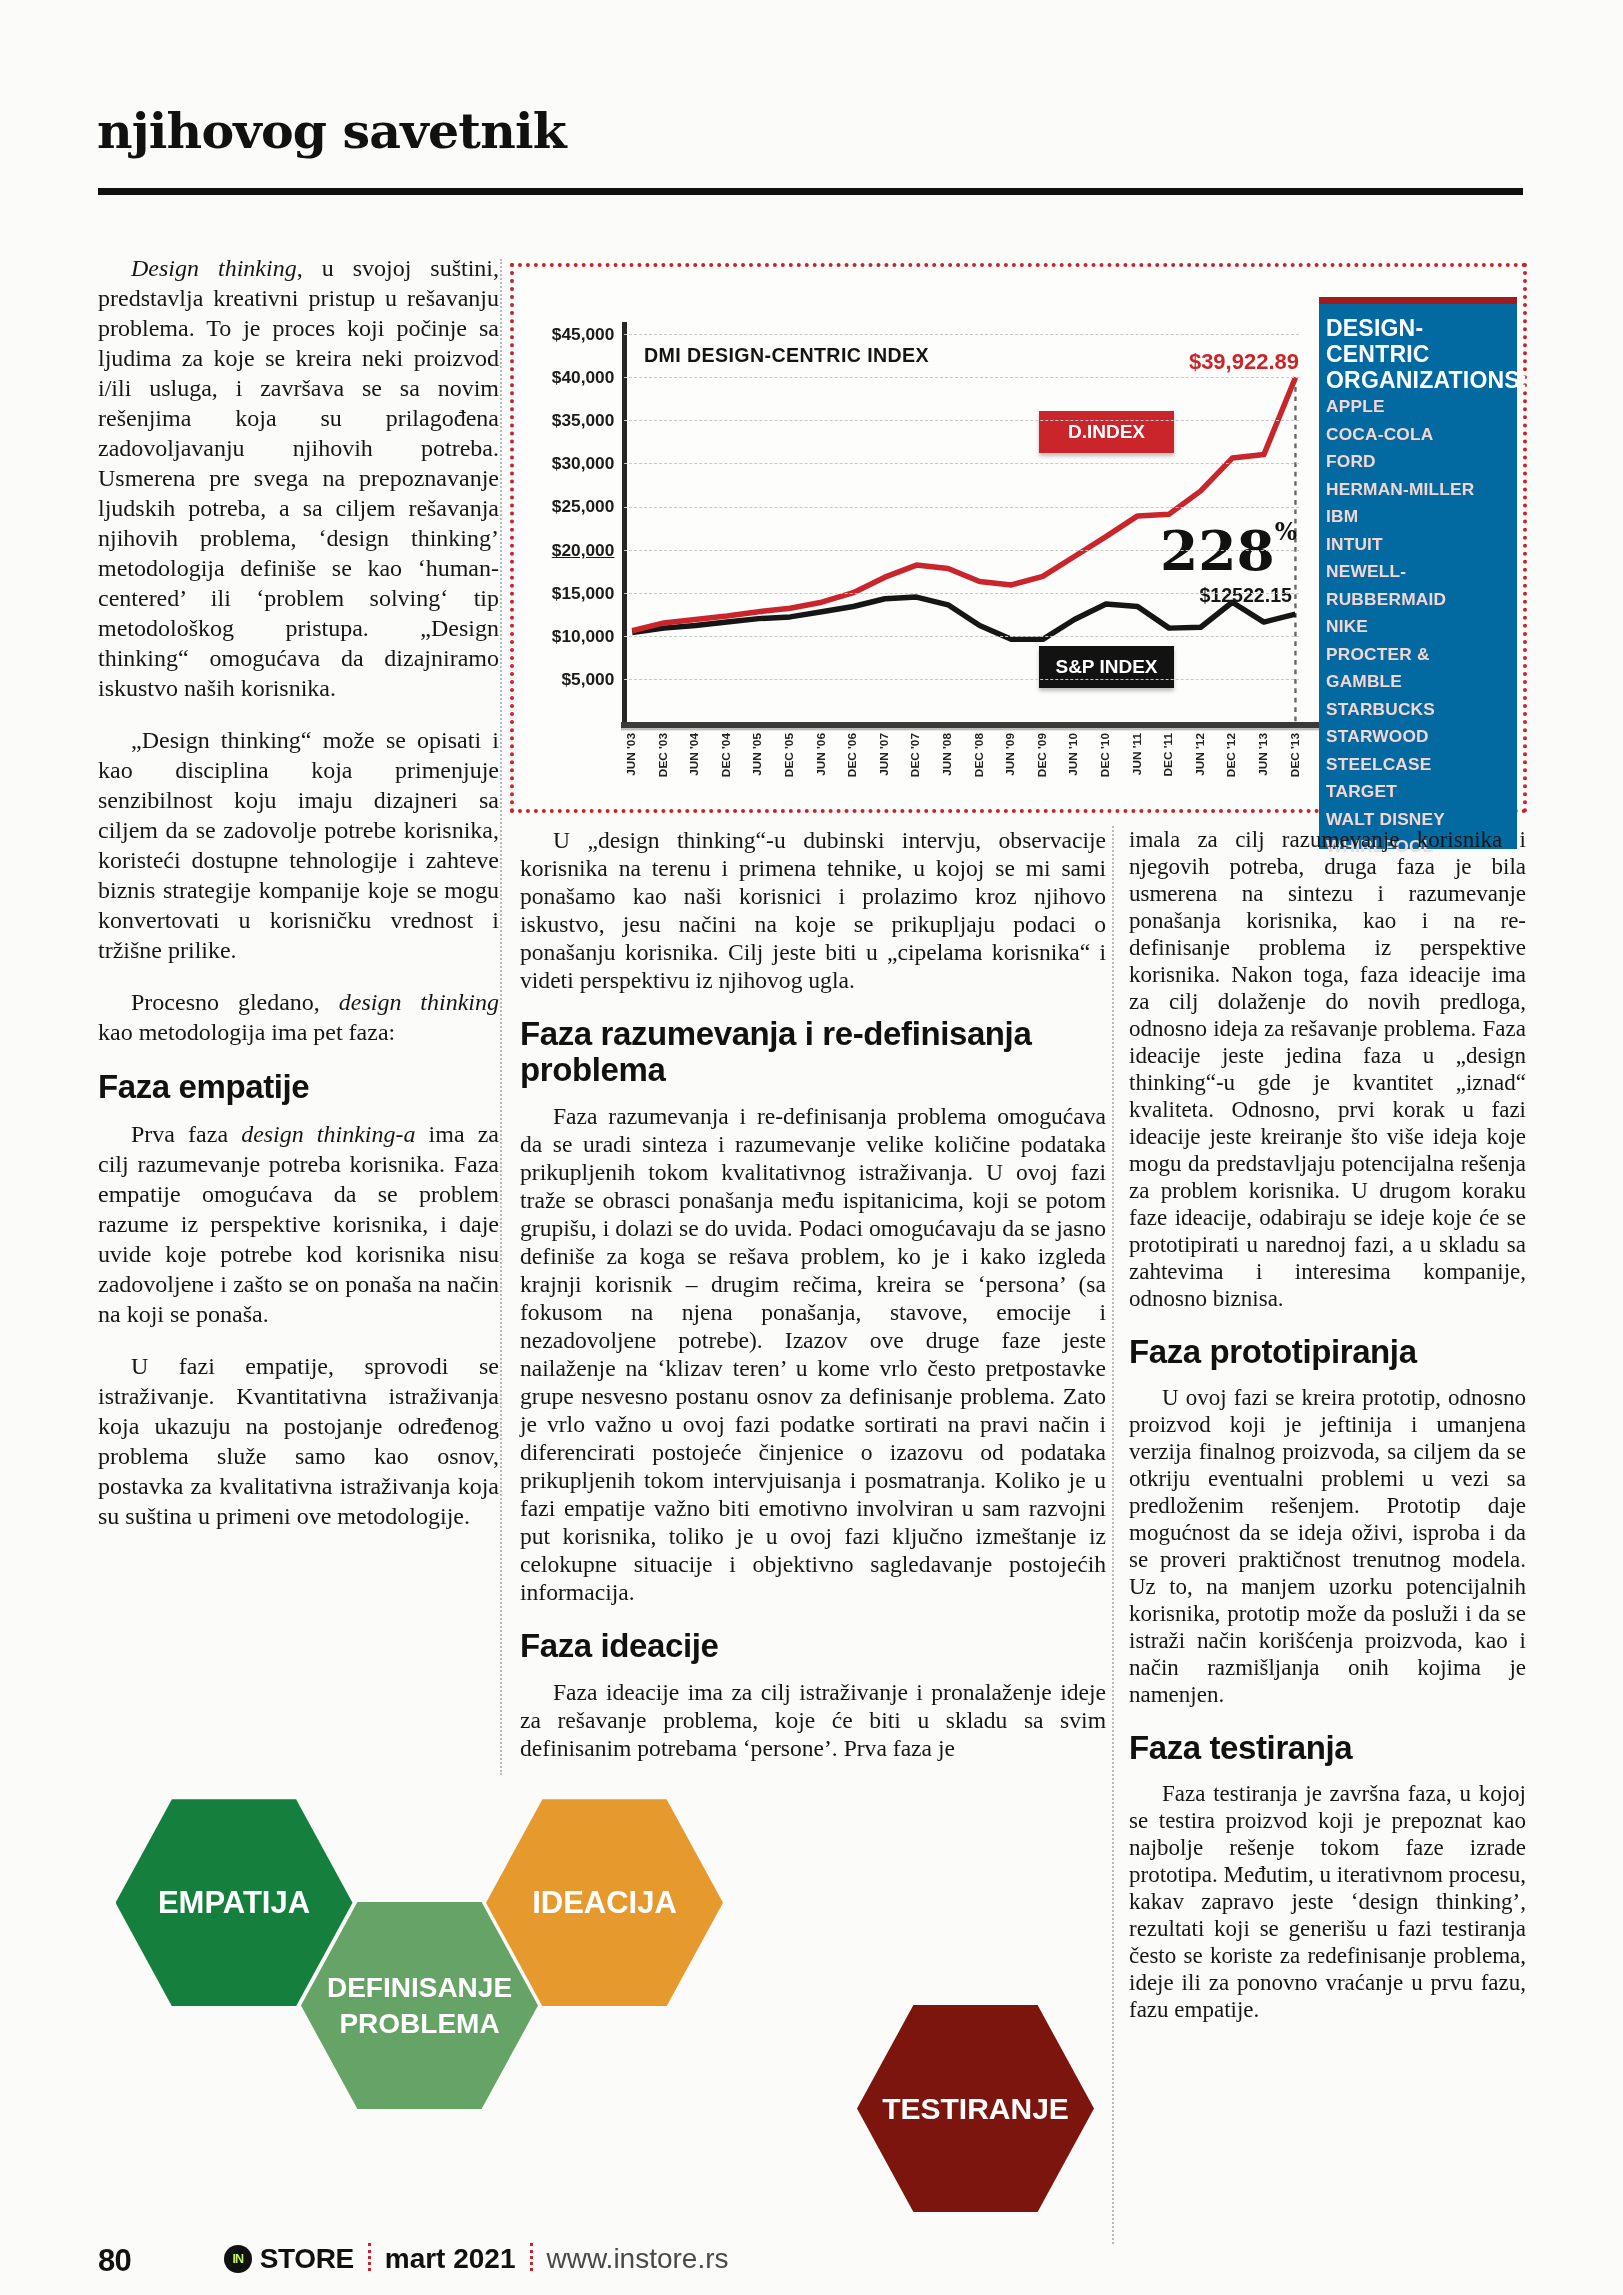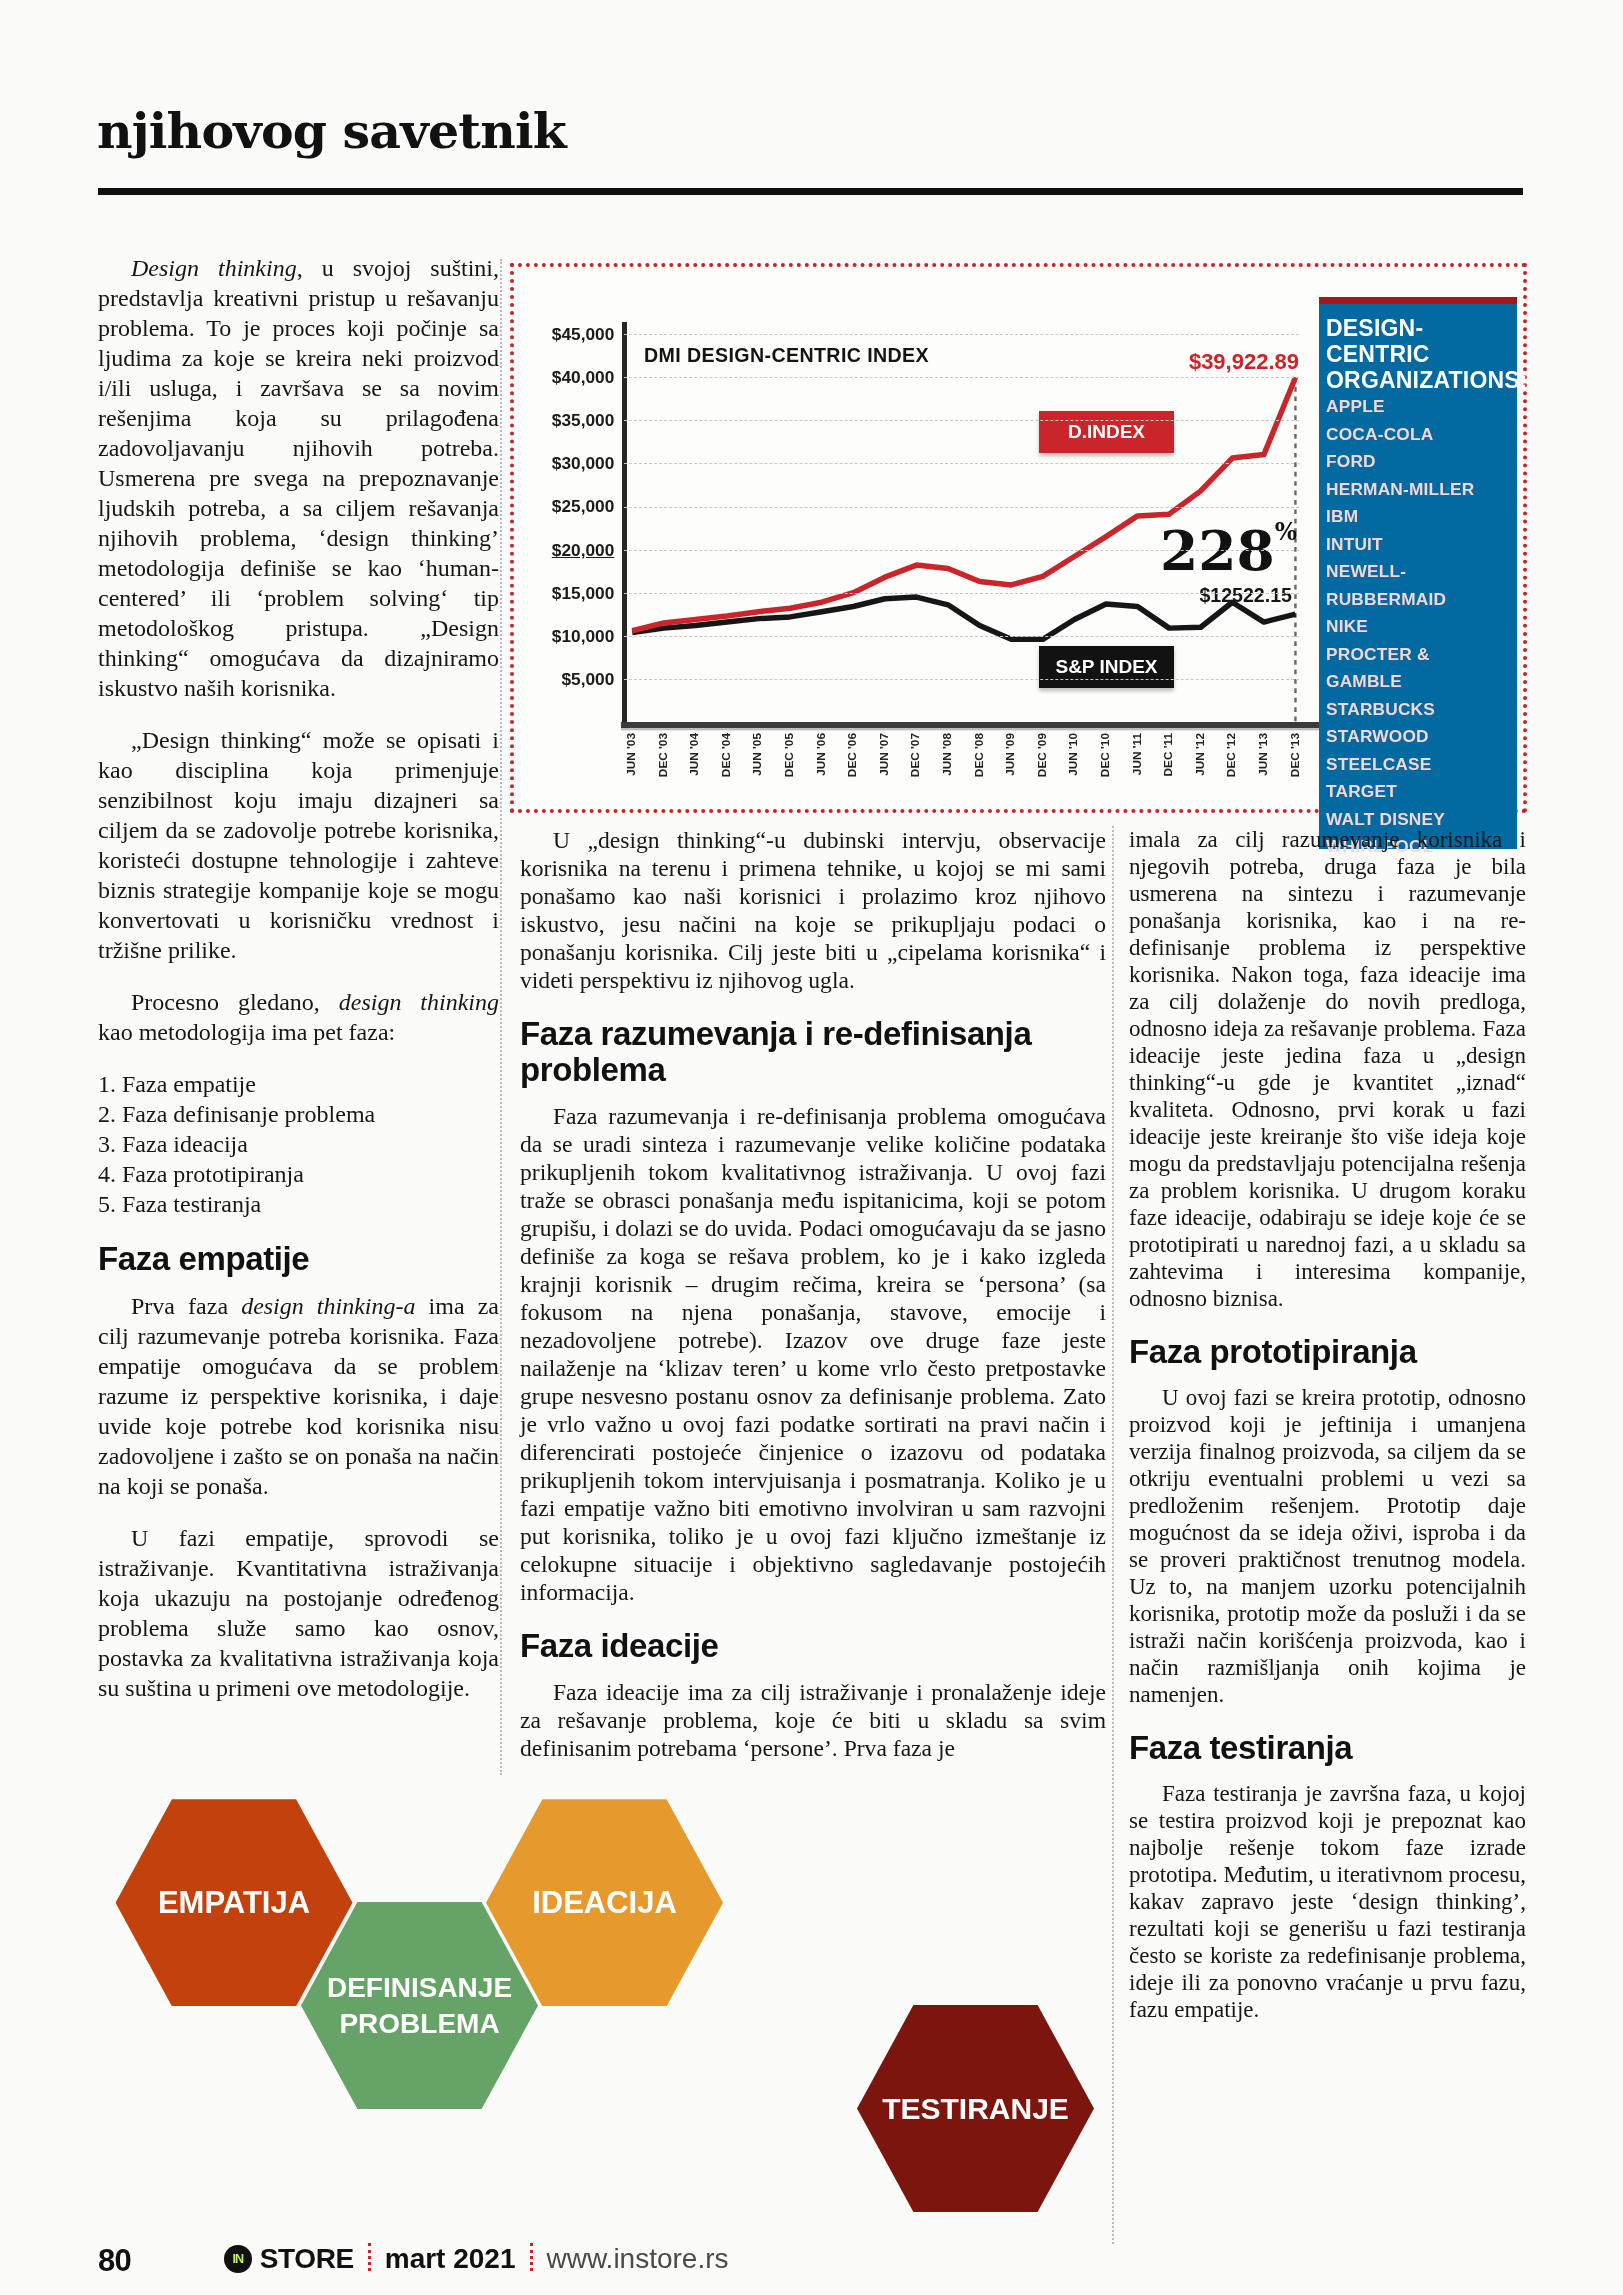--- a/index.html
+++ b/index.html
@@ -166,27 +166,20 @@
     </div>
 </div>
 
 <div class="vsep" id="sep1"></div>
 <div class="vsep" id="sep2"></div>
 
 <div class="col" id="col1">
   <p><i>Design thinking</i><span>, u svojoj suštini, predstavlja kreativni pristup u rešavanju problema. To je proces koji počinje sa ljudima za koje se kreira neki proizvod i/ili usluga, i završava se sa novim rešenjima koja su prilagođena zadovoljavanju njihovih potreba. Usmerena pre svega na prepoznavanje ljudskih potreba, a sa ciljem rešavanja njihovih problema, ‘design thinking’ metodologija definiše se kao ‘human-centered’ ili ‘problem solving‘ tip metodološkog pristupa. „Design thinking“ omogućava da dizajniramo iskustvo naših korisnika.</span></p>
   <p>„Design thinking“ može se opisati i kao disciplina koja primenjuje senzibilnost koju imaju dizajneri sa ciljem da se zadovolje potrebe korisnika, koristeći dostupne tehnologije i zahteve biznis strategije kompanije koje se mogu konvertovati u korisničku vrednost i tržišne prilike.</p>
   <p><span>Procesno gledano, </span><i>design thinking</i><span> kao metodologija ima pet faza:</span></p>
-  <ol>
-    <li>1. Faza empatije</li>
-    <li>2. Faza definisanje problema</li>
-    <li>3. Faza ideacija</li>
-    <li>4. Faza prototipiranja</li>
-    <li>5. Faza testiranja</li>
-  </ol>
   <div class="subhead">Faza empatije</div>
   <p><span>Prva faza </span><i>design thinking-a</i><span> ima za cilj razumevanje potreba korisnika. Faza empatije omogućava da se problem razume iz perspektive korisnika, i daje uvide koje potrebe kod korisnika nisu zadovoljene i zašto se on ponaša na način na koji se ponaša.</span></p>
   <p>U fazi empatije, sprovodi se istraživanje. Kvantitativna istraživanja koja ukazuju na postojanje određenog problema služe samo kao osnov, postavka za kvalitativna istraživanja koja su suština u primeni ove metodologije.</p>
 </div>
 
 <div class="col" id="col2">
   <p>U „design thinking“-u dubinski intervju, observacije korisnika na terenu i primena tehnike, u kojoj se mi sami ponašamo kao naši korisnici i prolazimo kroz njihovo iskustvo, jesu načini na koje se prikupljaju podaci o ponašanju korisnika. Cilj jeste biti u „cipelama korisnika“ i videti perspektivu iz njihovog ugla.</p>
   <div class="subhead">Faza razumevanja i re-definisanja problema</div>
   <p>Faza razumevanja i re-definisanja problema omogućava da se uradi sinteza i razumevanje velike količine podataka prikupljenih tokom kvalitativnog istraživanja. U ovoj fazi traže se obrasci ponašanja među ispitanicima, koji se potom grupišu, i dolazi se do uvida. Podaci omogućavaju da se jasno definiše za koga se rešava problem, ko je i kako izgleda krajnji korisnik – drugim rečima, kreira se ‘persona’ (sa fokusom na njena ponašanja, stavove, emocije i nezadovoljene potrebe). Izazov ove druge faze jeste nailaženje na ‘klizav teren’ u kome vrlo često pretpostavke grupe nesvesno postanu osnov za definisanje problema. Zato je vrlo važno u ovoj fazi podatke sortirati na pravi način i diferencirati postojeće činjenice o izazovu od podataka prikupljenih tokom intervjuisanja i posmatranja. Koliko je u fazi empatije važno biti emotivno involviran u sam razvojni put korisnika, toliko je u ovoj fazi ključno izmeštanje iz celokupne situacije i objektivno sagledavanje postojećih informacija.</p>
   <div class="subhead">Faza ideacije</div>
@@ -195,21 +188,21 @@
 
 <div class="col" id="col3">
   <p class="noindent">imala za cilj razumevanje korisnika i njegovih potreba, druga faza je bila usmerena na sintezu i razumevanje ponašanja korisnika, kao i na re-definisanje problema iz perspektive korisnika. Nakon toga, faza ideacije ima za cilj dolaženje do novih predloga, odnosno ideja za rešavanje problema. Faza ideacije jeste jedina faza u „design thinking“-u gde je kvantitet „iznad“ kvaliteta. Odnosno, prvi korak u fazi ideacije jeste kreiranje što više ideja koje mogu da predstavljaju potencijalna rešenja za problem korisnika. U drugom koraku faze ideacije, odabiraju se ideje koje će se prototipirati u narednoj fazi, a u skladu sa zahtevima i interesima kompanije, odnosno biznisa.</p>
   <div class="subhead">Faza prototipiranja</div>
   <p>U ovoj fazi se kreira prototip, odnosno proizvod koji je jeftinija i umanjena verzija finalnog proizvoda, sa ciljem da se otkriju eventualni problemi u vezi sa predloženim rešenjem. Prototip daje mogućnost da se ideja oživi, isproba i da se proveri praktičnost trenutnog modela. Uz to, na manjem uzorku potencijalnih korisnika, prototip može da posluži i da se istraži način korišćenja proizvoda, kao i način razmišljanja onih kojima je namenjen.</p>
   <div class="subhead">Faza testiranja</div>
   <p>Faza testiranja je završna faza, u kojoj se testira proizvod koji je prepoznat kao najbolje rešenje tokom faze izrade prototipa. Međutim, u iterativnom procesu, kakav zapravo jeste ‘design thinking’, rezultati koji se generišu u fazi testiranja često se koriste za redefinisanje problema, ideje ili za ponovno vraćanje u prvu fazu, fazu empatije.</p>
 </div>
 
 <div class="abs" id="diagram">
-    <div class="hex" style="left: 5.5px; top: 10.2px; background: #c2410c;">
+    <div class="hex" style="left: 5.5px; top: 10.2px; background: #15803d;">
       <span style="font-size: 31px;">EMPATIJA</span>
     </div>
     <div class="hex" style="left: 191px; top: 113px; background: rgb(102, 163, 102);">
       <span style="font-size: 28px;">DEFINISANJE PROBLEMA</span>
     </div>
     <div class="hex" style="left: 376px; top: 10.2px; background: rgb(230, 154, 45); align-items: center;">
       <span style="font-size: 31px;">IDEACIJA</span>
     </div>
     <div class="hex" style="left: 747px; top: 216px; background: rgb(123, 21, 13);">
       <span style="font-size: 30px;">TESTIRANJE</span>

